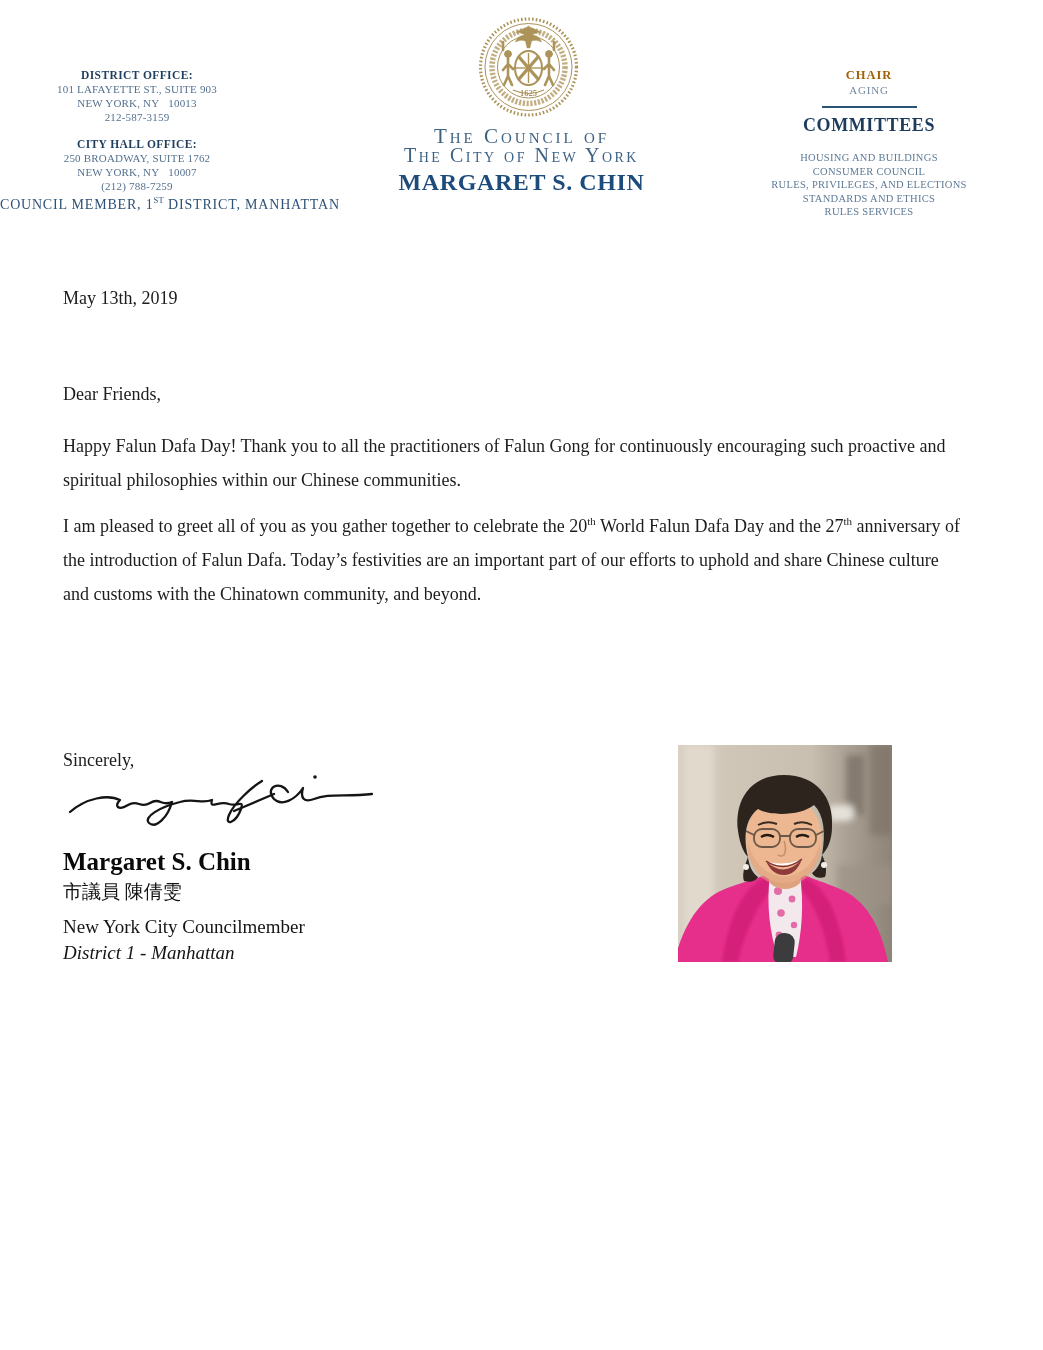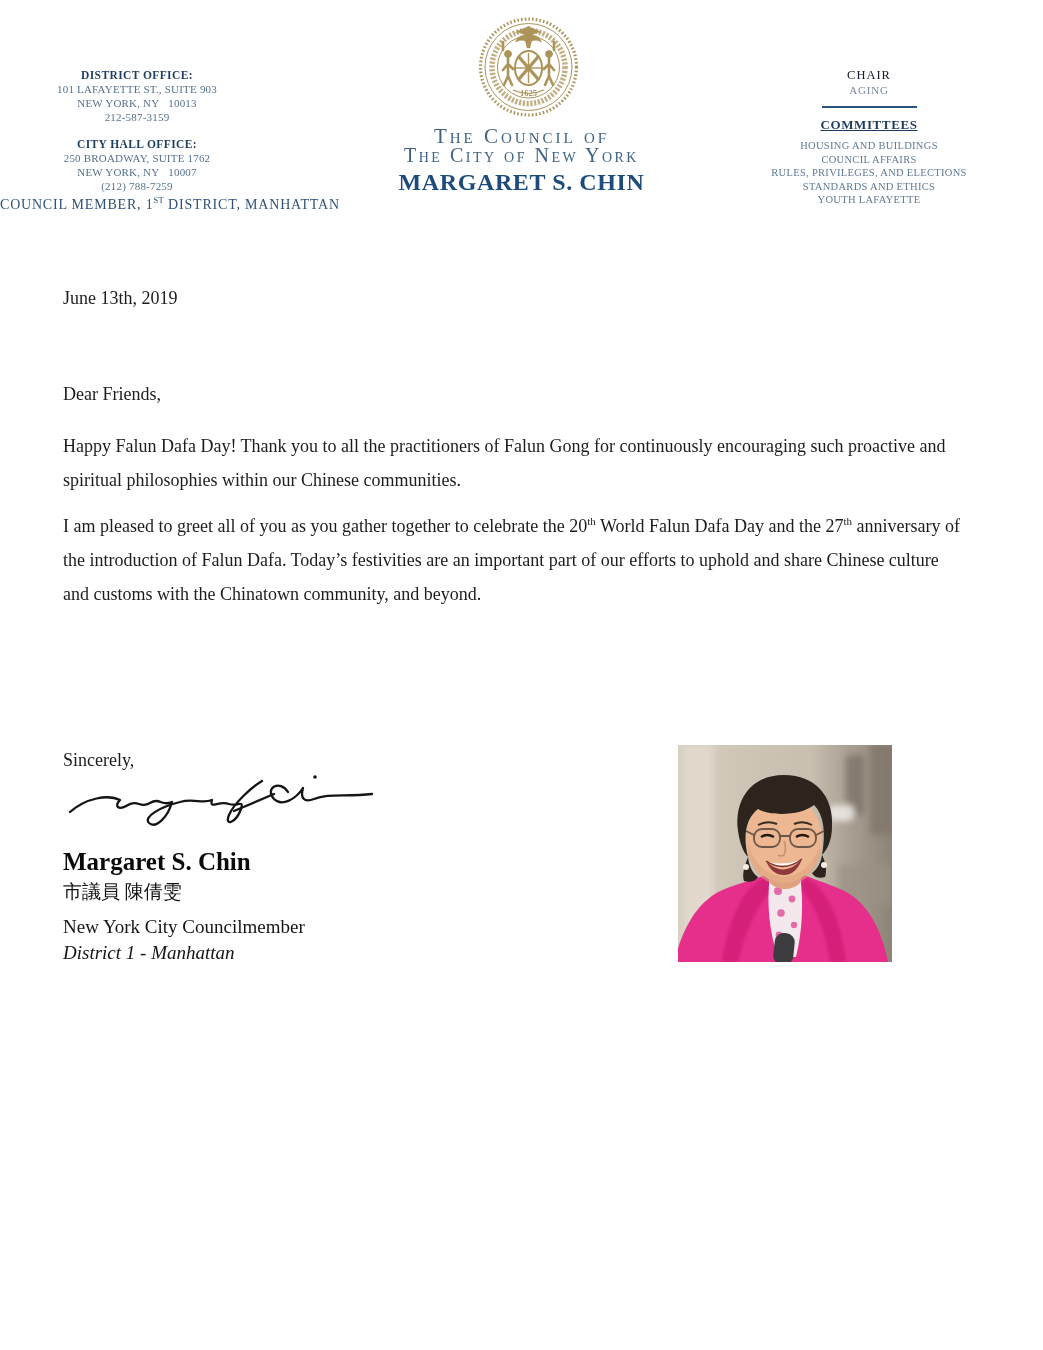--- a/index.html
+++ b/index.html
@@ -19,24 +19,24 @@
             font-variant:small-caps;color:#3e6284;}
   #org-line1{top:124px;font-size:21px;letter-spacing:3px;}
   #org-line2{top:144px;font-size:20px;letter-spacing:2.5px;}
   #member-name{position:absolute;left:0;top:169px;width:1043px;text-align:center;
                font-size:24px;font-weight:bold;color:#1d4c7c;letter-spacing:.6px;}
   #member-title{position:absolute;left:0;top:197px;width:1043px;text-align:left;
                 font-size:14px;color:#2f5278;letter-spacing:.8px;}
   #member-title sup{font-size:8.5px;line-height:0;vertical-align:super;letter-spacing:.2px;}
 
   #chair-block{position:absolute;left:768px;top:68px;width:202px;text-align:center;}
-  .chair-title{font-size:12.5px;font-weight:normal;color:#0f172a;letter-spacing:1px;line-height:15px;}
+  .chair-title{font-size:12.5px;font-weight:bold;color:#a16207;letter-spacing:1px;line-height:15px;}
   .chair-item{font-size:11px;color:#7388a0;letter-spacing:.8px;line-height:14px;}
   #chair-divider{width:95px;height:2px;background:#2b5578;margin:9px auto 9px;}
-  .committees-title{font-size:13px;font-weight:bold;color:#1d3c5c;letter-spacing:.6px;line-height:16px;margin-bottom:6px;text-decoration:underline;}
+  .committees-title{font-size:18px;font-weight:bold;color:#1d3c5c;letter-spacing:.6px;line-height:16px;margin-bottom:18px;}
   .committee-item{font-size:10.5px;color:#5e7a96;letter-spacing:.3px;line-height:13.5px;}
 
   
   .body-text{position:absolute;left:63px;width:905px;font-size:18px;line-height:34px;color:#1c1c1c;}
   #date{top:281px;}
   #salutation{top:377px;}
   #para1{top:429px;}
   #para2{top:509px;}
   #para3{top:623px;}
   #closing{top:743px;}
@@ -113,27 +113,27 @@
   <div id="org-line2" class="org-line">The City of New York</div>
   <div id="member-name">MARGARET S. CHIN</div>
   <div id="member-title"><span>COUNCIL MEMBER, 1</span><sup>ST</sup><span> DISTRICT, MANHATTAN</span></div>
 
   <div id="chair-block">
     <div class="chair-title">CHAIR</div>
     <div class="chair-item">AGING</div>
     <div id="chair-divider"></div>
     <div class="committees-title">COMMITTEES</div>
     <div class="committee-item">HOUSING AND BUILDINGS</div>
-    <div class="committee-item">COUNCIL AFFAIRS</div>
+    <div class="committee-item">CONSUMER COUNCIL</div>
     <div class="committee-item">RULES, PRIVILEGES, AND ELECTIONS</div>
     <div class="committee-item">STANDARDS AND ETHICS</div>
-    <div class="committee-item">YOUTH LAFAYETTE</div>
+    <div class="committee-item">RULES SERVICES</div>
   </div>
 
-  <div id="date" class="body-text">June 13th, 2019</div>
+  <div id="date" class="body-text">May 13th, 2019</div>
   <div id="salutation" class="body-text">Dear Friends,</div>
   <div id="para1" class="body-text">Happy Falun Dafa Day! Thank you to all the practitioners of Falun Gong for continuously encouraging such proactive and spiritual philosophies within our Chinese communities.</div>
   <div id="para2" class="body-text"><span>I am pleased to greet all of you as you gather together to celebrate the 20</span><sup>th</sup><span> World Falun Dafa Day and the 27</span><sup>th</sup><span> anniversary of the introduction of Falun Dafa. Today’s festivities are an important part of our efforts to uphold and share Chinese culture and customs with the Chinatown community, and beyond.</span></div>
   <div id="closing" class="body-text">Sincerely,</div>
 
   <svg id="signature" viewBox="0 0 318 68">
     <g fill="none" stroke="#141414" stroke-width="2.3" stroke-linecap="round" stroke-linejoin="round">
       <path d="M6 42 C 22 28 44 24 56 30 C 50 36 54 41 64 35 C 74 29 76 39 86 33 C 96 27 98 37 108 32 C 104 47 92 59 85 53 C 79 47 96 37 116 32 C 130 28 138 34 148 30 C 145 40 155 30 165 34 C 174 37 180 29 177 39 C 172 53 160 57 165 45 C 170 33 188 17 198 11"></path>
       <path d="M170 41 L 210 24"></path>
       <path d="M224 22 C 216 9 200 18 210 29 C 218 37 232 29 239 18 C 236 28 240 33 250 29 C 264 23 282 27 308 24"></path>

